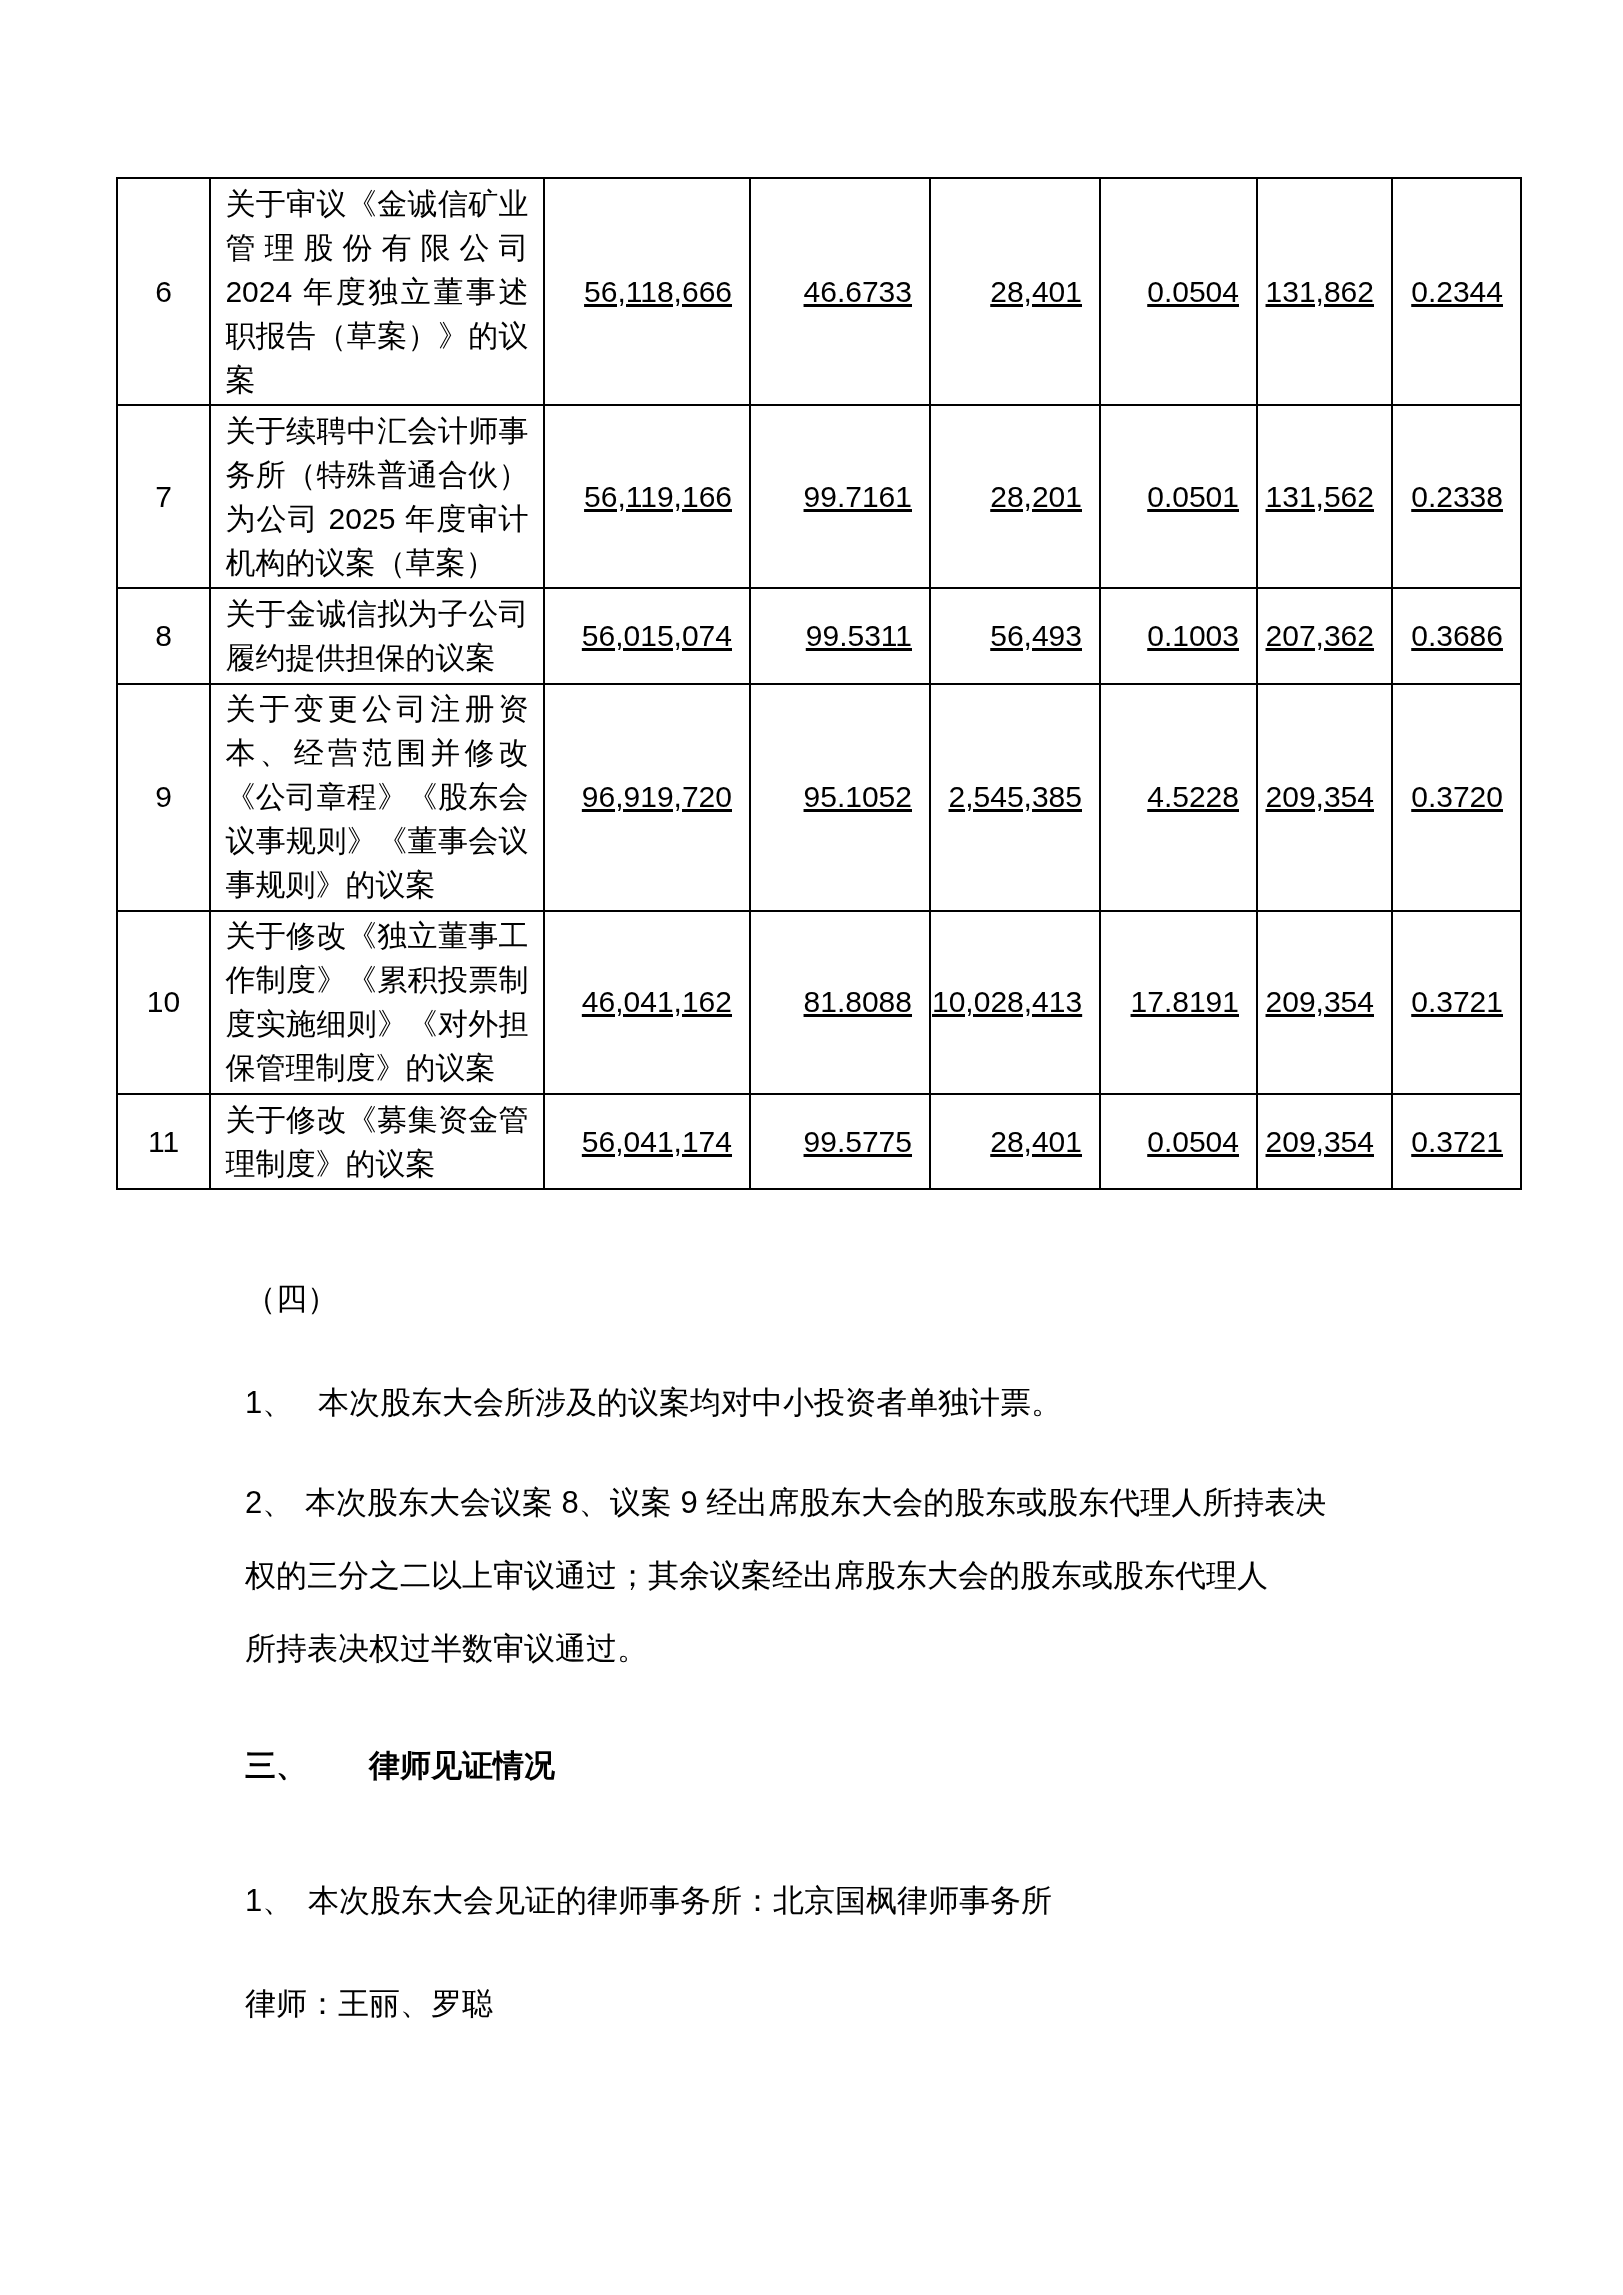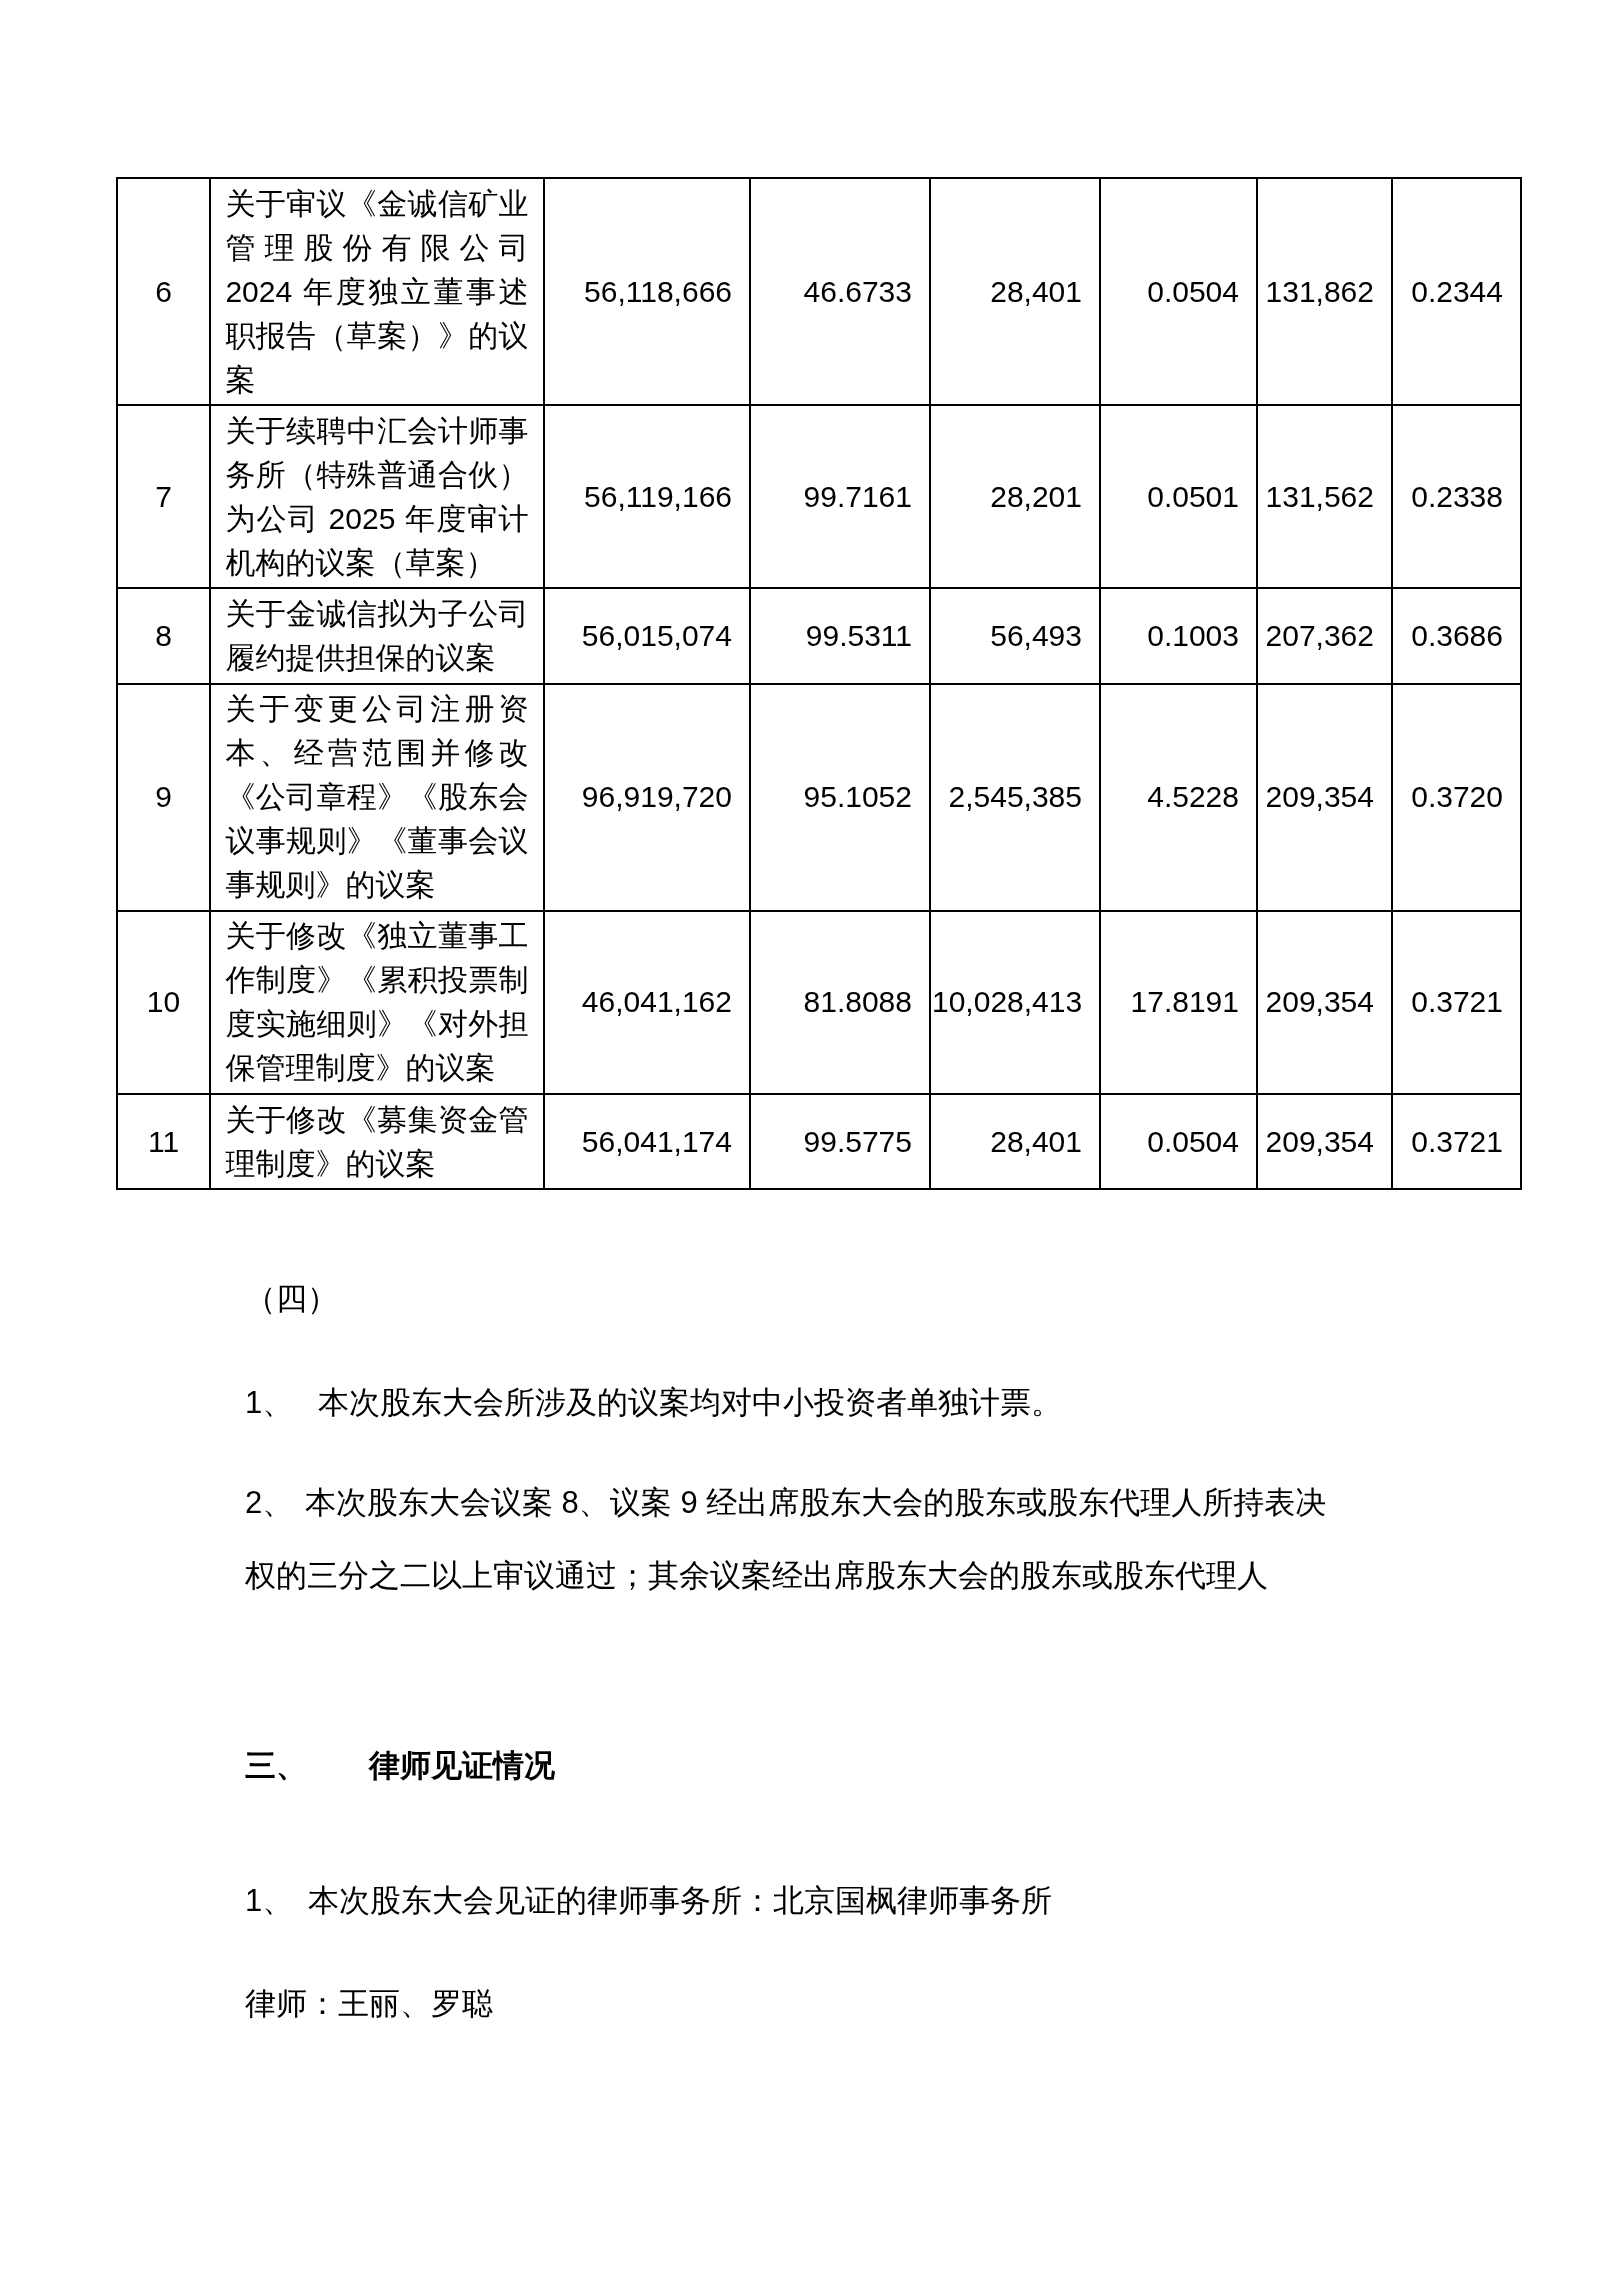--- a/index.html
+++ b/index.html
@@ -33,20 +33,21 @@
   td.cell-proposal {
     text-align:justify;
     text-align-last:left;
     padding:2.6px 14.4px;
     line-height:44px;
   }
   td.cell-num {
     text-align:right;
     padding-right:17px;
     white-space:nowrap;
+    text-decoration:underline;
   }
 
   
   .bodyline {
     position:absolute;
     left:245px;
     font-size:31px;
     line-height:47px;
     white-space:nowrap;
     display:flex;
@@ -158,20 +159,21 @@
     <span class="lbl lbl-w111">1、</span>
     <span>本次股东大会所涉及的议案均对中小投资者单独计票。</span>
   </div>
 
   <div class="para-multiline" style="top:1466px">
     <div class="first">
       <span class="lbl">2、</span>
       <span>本次股东大会议案 8、议案 9 经出席股东大会的股东或股东代理人所持表决</span>
     </div>
     <div class="cont">权的三分之二以上审议通过；其余议案经出席股东大会的股东或股东代理人</div>
+    <div class="cont">所持表决权过半数审议通过。</div>
   </div>
 
   <div class="bodyline bold" style="top:1742px">
     <span class="lbl lbl-w189">三、</span>
     <span>律师见证情况</span>
   </div>
 
   <div class="bodyline" style="top:1877px">
     <span class="lbl lbl-w97">1、</span>
     <span>本次股东大会见证的律师事务所：北京国枫律师事务所</span>

